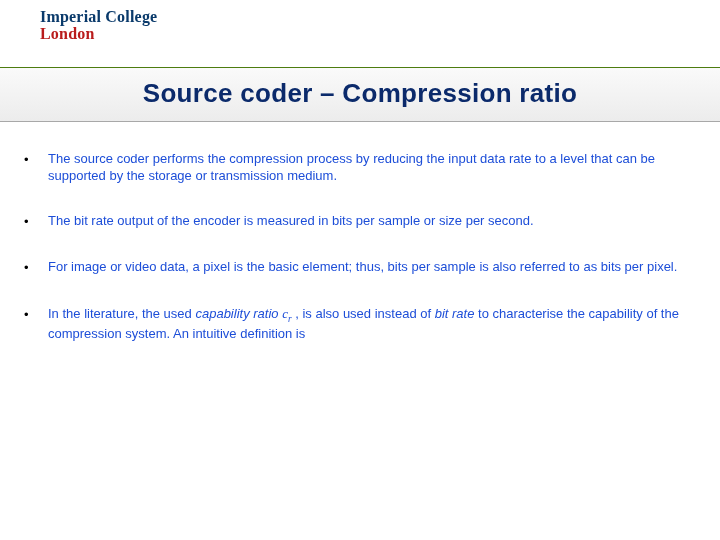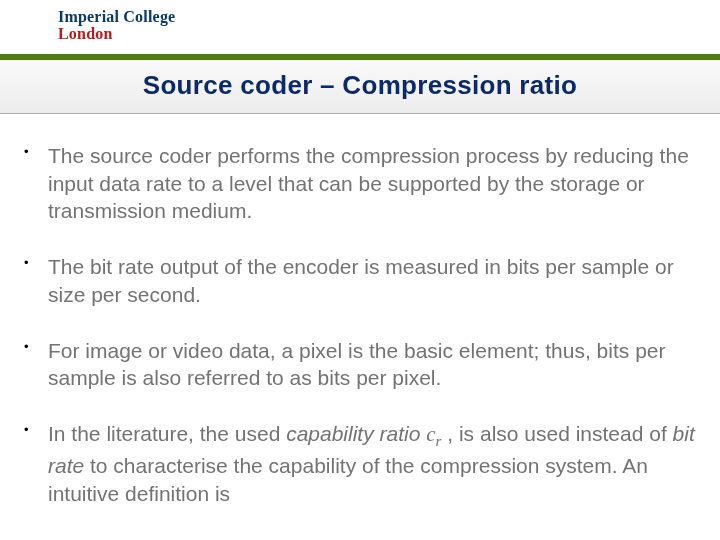--- a/index.html
+++ b/index.html
@@ -4,23 +4,23 @@
 <style>
   * { margin: 0; padding: 0; box-sizing: border-box; }
   body {
     width: 720px;
     height: 540px;
     background: #ffffff;
     font-family: Arial, Helvetica, sans-serif;
     overflow: hidden;
   }
   .header {
-    height: 60px;
-    border-bottom: 6px solid #4d7c0f;
-    padding: 8px 0 0 58px;
+    height: 68px;
+    border-bottom: 1px solid #4d7c0f;
+    padding: 8px 0 0 40px;
   }
   .logo-line1 {
     font-family: Georgia, 'Times New Roman', serif;
     font-weight: bold;
     color: #0a3a6b;
     font-size: 16px;
     letter-spacing: 0.2px;
   }
   .logo-line2 {
     font-family: Georgia, 'Times New Roman', serif;
@@ -47,22 +47,22 @@
   }
   .content {
     padding: 28px 24px 0 24px;
   }
   ul.bullets {
     list-style: none;
   }
   ul.bullets > li {
     display: flex;
     margin-bottom: 28px;
-    font-size: 21px;
-    color: #737373;
+    font-size: 13px;
+    color: #1d4ed8;
     line-height: 1.32;
   }
   ul.bullets > li::before {
     content: "•";
     color: #000;
     font-size: 13px;
     width: 24px;
     flex-shrink: 0;
     padding-top: 1px;
   }

